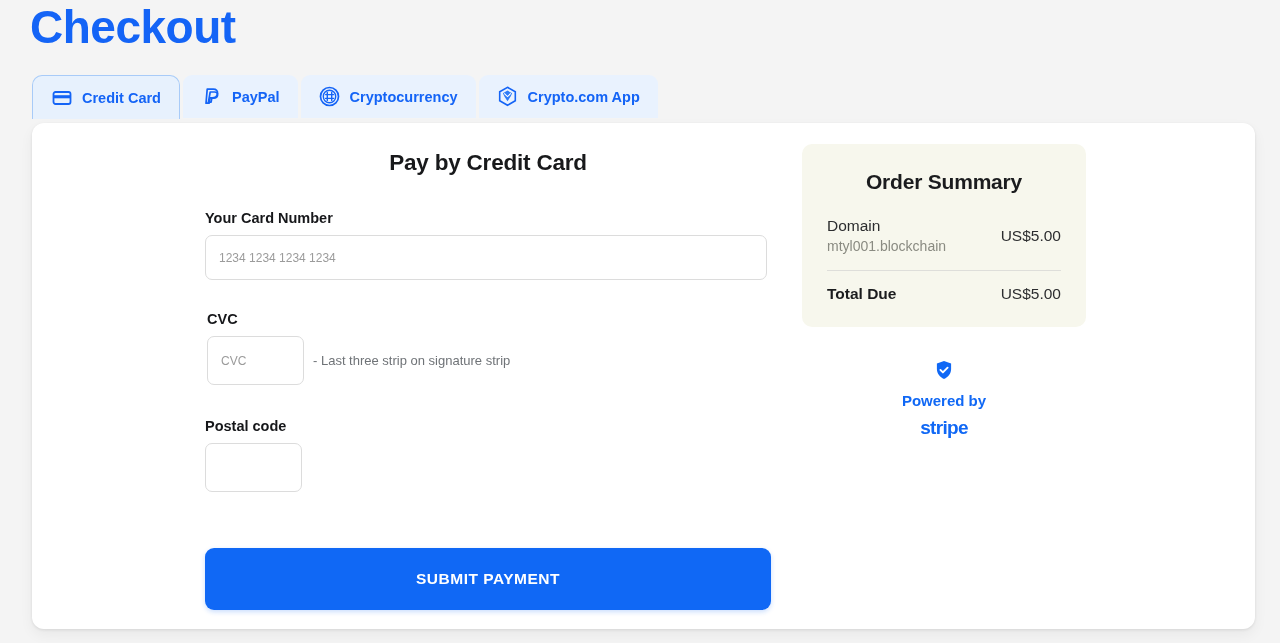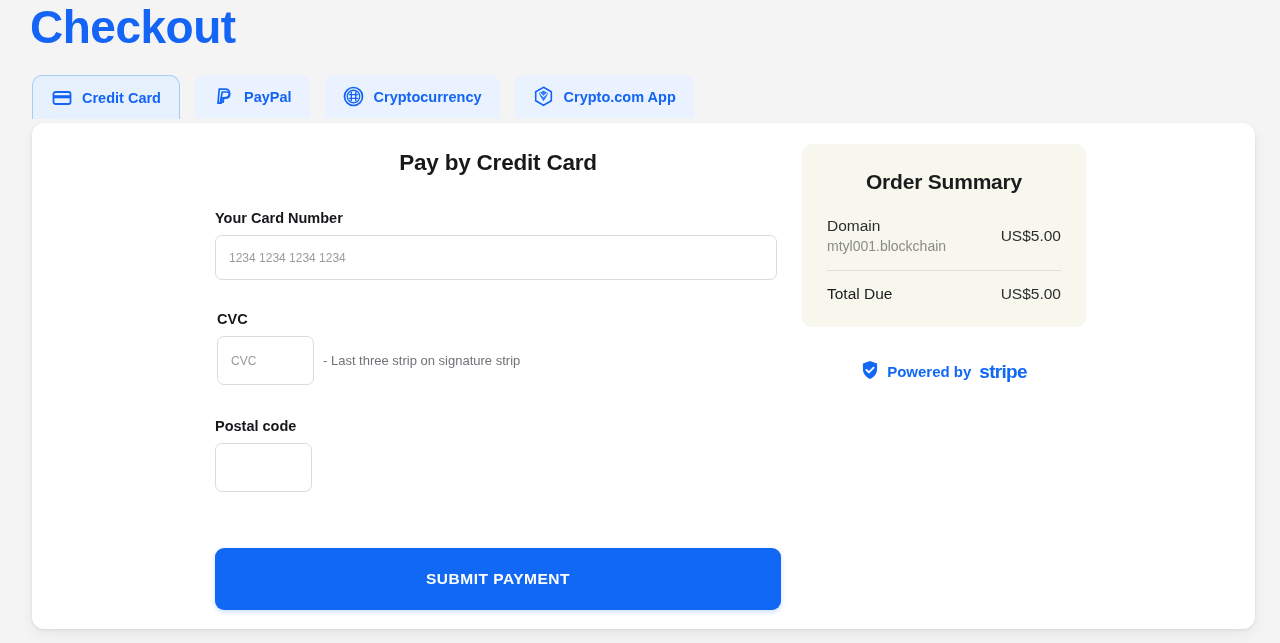--- a/index.html
+++ b/index.html
@@ -28,21 +28,21 @@
     line-height: 1.3;
   }
 
   
   .tabs {
     position: absolute;
     left: 32px;
     top: 75px;
     display: flex;
     align-items: flex-start;
-    gap: 15px;
+    gap: 3px;
   }
   .tab {
     display: flex;
     align-items: center;
     gap: 9px;
     height: 43px;
     padding: 0 18px;
     border-radius: 9px 9px 0 0;
     background: #e9f2fe;
     border: none;
@@ -78,21 +78,21 @@
     width: 1223px;
     height: 506px;
     background: #ffffff;
     border-radius: 12px;
     box-shadow: 0 1px 3px rgba(0,0,0,0.09), 0 6px 14px rgba(0,0,0,0.05);
   }
 
   
   .form-col {
     position: absolute;
-    left: 183px;
+    left: 173px;
     top: 27px;
     width: 566px;
   }
   .form-heading {
     text-align: center;
     font-size: 22.5px;
     font-weight: bold;
     color: #18191b;
     margin: 0 0 34px 0;
     letter-spacing: -0.2px;
@@ -213,33 +213,34 @@
     background: #dededa;
     margin: 16px 0 14px 0;
   }
   .summary-total {
     display: flex;
     justify-content: space-between;
     align-items: baseline;
   }
   .summary-total-label {
     font-size: 15.5px;
-    font-weight: normal;
+    font-weight: bold;
     color: #1b1c1e;
   }
   .summary-total-value {
     font-size: 15.5px;
     color: #2c2d2f;
   }
   .stripe-badge {
     display: flex;
     align-items: center;
     justify-content: center;
     gap: 8px;
     margin-top: 33px;
+    flex-direction: column;
   }
   .stripe-text {
     font-size: 15px;
     font-weight: bold;
     color: #1068f5;
   }
   .stripe-logo {
     font-size: 19px;
     font-weight: bold;
     color: #1068f5;

